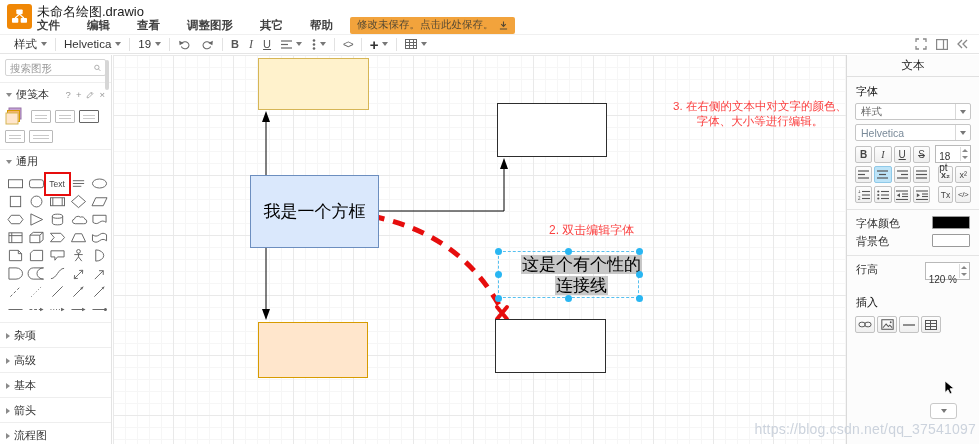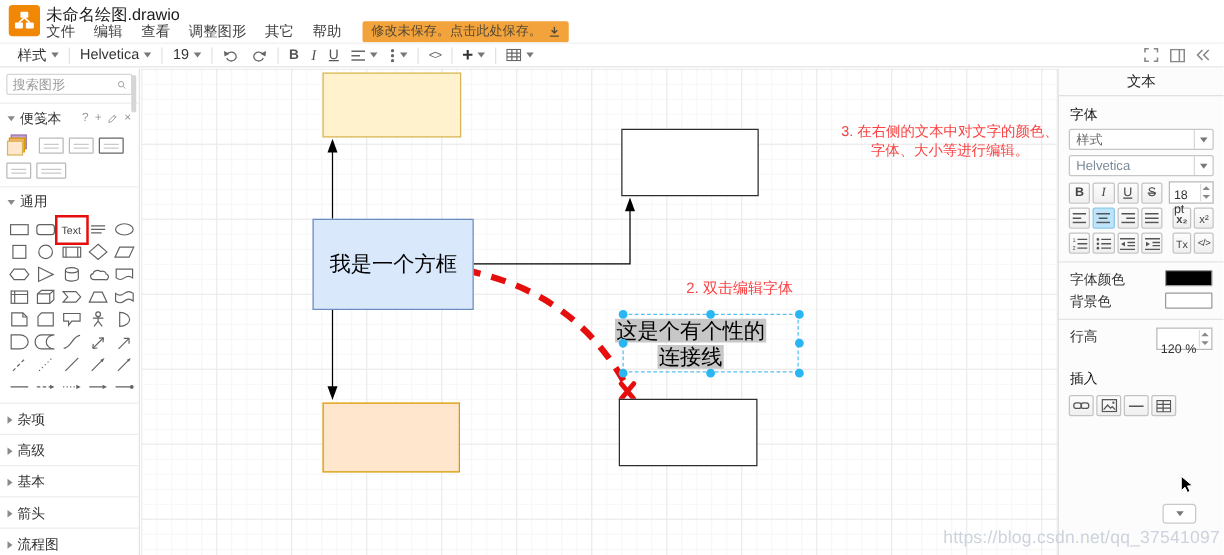--- a/index.html
+++ b/index.html
@@ -62,21 +62,21 @@
   .node-white-top{left:336px;top:48px;width:110px;height:54px;background:#fff;border:1px solid #2d2d2d;}
   .node-blue{left:89px;top:120px;width:129px;height:73px;background:#dae8fc;border:1px solid #6c8ebf;font-size:17px;color:#000;}
   .node-orange{left:97px;top:267px;width:110px;height:56px;background:#ffe6cc;border:1px solid #d79b00;}
   .node-white-bottom{left:334px;top:264px;width:111px;height:54px;background:#fff;border:1px solid #2d2d2d;}
   .edges{position:absolute;left:0;top:0;width:733px;height:389px;pointer-events:none;}
   .annot{position:absolute;color:#fb4141;text-align:center;line-height:15px;}
   .annot1{left:2px;top:81px;width:166px;font-size:11px;}
   .annot2{left:436px;top:168px;font-size:12px;}
   .annot3{left:551px;top:44px;width:192px;font-size:11.5px;}
   .sel-rect{position:absolute;left:385px;top:196px;width:141px;height:47px;border:1px dashed #56c0f0;}
-  .sel-text{position:absolute;left:369px;top:199px;width:141px;text-align:center;font-size:17px;line-height:21px;color:#000;}
+  .sel-text{position:absolute;left:398px;top:199px;width:141px;text-align:center;font-size:17px;line-height:21px;color:#000;}
   .sel-text span{background:#c7c7c7;padding:0 1px;}
   .handle{position:absolute;width:7px;height:7px;border-radius:50%;background:#29b6f2;}
   .watermark{position:absolute;right:3px;top:421px;font-size:14px;color:#ccd3dd;z-index:30;letter-spacing:.2px;}
   .cursor{position:absolute;left:944px;top:381px;z-index:31;}
 
   
   .panel{position:absolute;right:0;top:55px;width:133px;bottom:0;border-left:1px solid #dadada;background:#fcfcfc;font-size:11px;color:#333;}
   .panel-tab{height:22px;border-bottom:1px solid #e0e0e0;display:flex;align-items:center;justify-content:center;font-size:11.5px;color:#222;background:#fcfcfc;}
   .p-label{padding:7px 9px 3px 9px;font-size:11px;color:#111;}
   .dd{margin:1px 8px 4px 8px;height:17px;border:1px solid #c6c6c6;border-radius:2px;background:#fff;display:flex;align-items:center;padding-left:5px;font-size:10.5px;color:#666;position:relative;}
@@ -113,21 +113,21 @@
             <rect x="2.5" y="14" width="8" height="6" rx="1"></rect>
             <rect x="13.5" y="14" width="8" height="6" rx="1"></rect>
           </g>
           <g stroke="#fff" stroke-width="1.6" fill="none">
             <path d="M12,9 L6.5,14 M12,9 L17.5,14"></path>
           </g>
         </svg>
     </div>
     <div class="doc-title">未命名绘图.drawio</div>
     <div class="menu-row">
-      <nav id="menubar" style="display:flex;gap:15px;">
+      <nav id="menubar" style="display:flex;gap:27px;font-weight:bold;">
           <span class="menu-item">文件</span>
           <span class="menu-item">编辑</span>
           <span class="menu-item">查看</span>
           <span class="menu-item">调整图形</span>
           <span class="menu-item">其它</span>
           <span class="menu-item">帮助</span>
         </nav>
       <div class="badge">
         <span>修改未保存。点击此处保存。</span>
         <svg width="9" height="9" viewBox="0 0 10 10">

